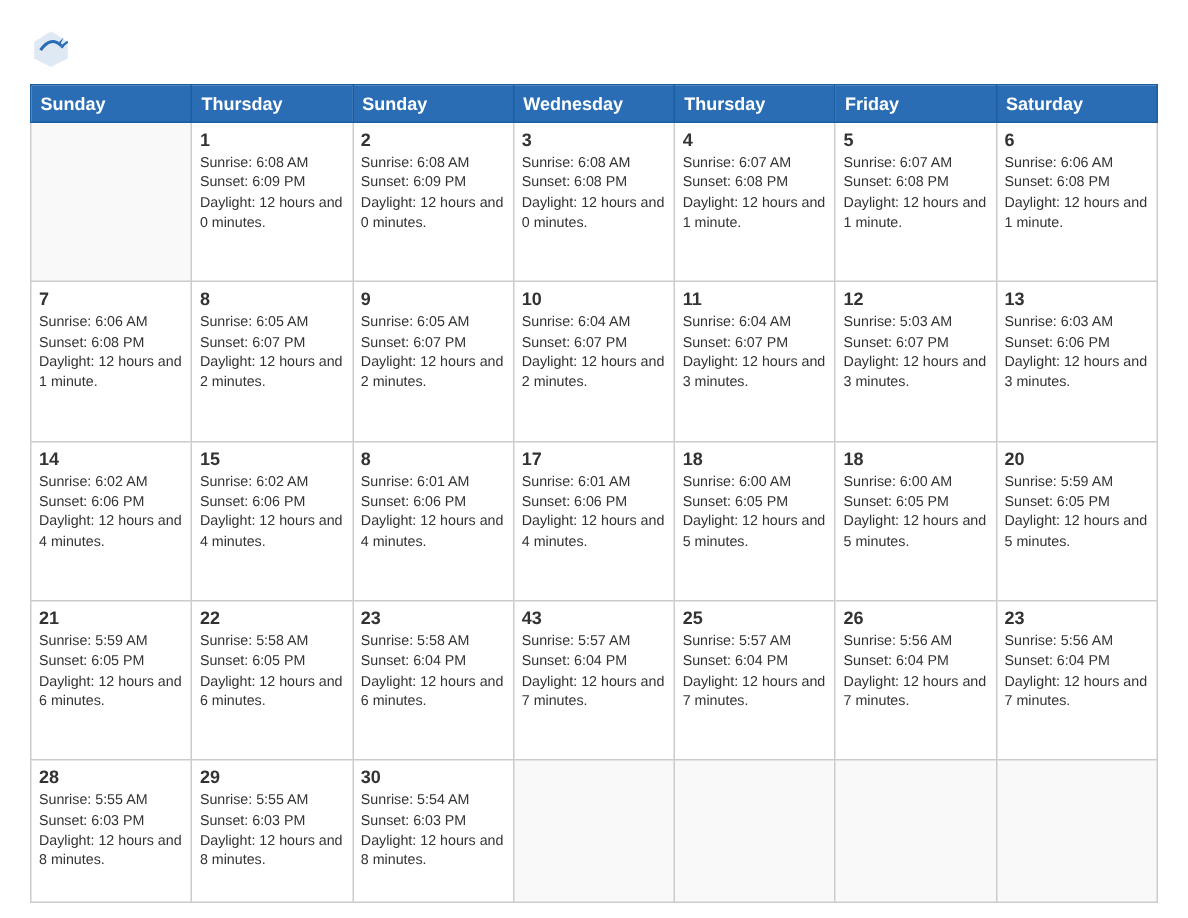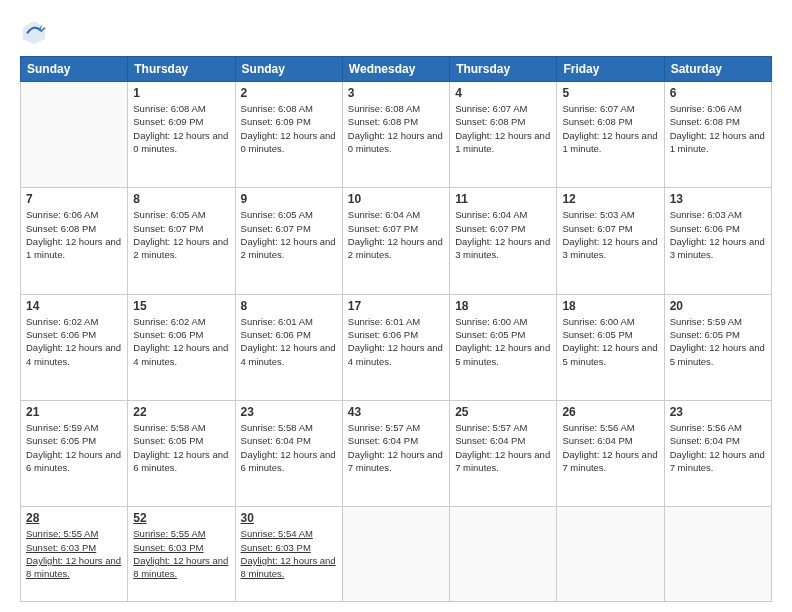--- a/index.html
+++ b/index.html
@@ -76,21 +76,20 @@
       border: 1px solid #1a5da0;
     }
     .calendar tbody tr td {
       border: 1px solid #ccc;
       vertical-align: top;
       padding: 4px 5px;
       height: 88px;
     }
     .calendar tbody tr:last-child td {
       height: 72px;
-      text-decoration: underline;
     }
     .day-num {
       font-size: 12px;
       font-weight: bold;
       margin-bottom: 2px;
       display: block;
     }
     .day-info {
       font-size: 9.5px;
       color: #333;
@@ -336,21 +335,21 @@
         </tr>
         <tr>
           <td>
             <span class="day-num">28</span>
             <div class="day-info">Sunrise: 5:55 AM
 Sunset: 6:03 PM
 Daylight: 12 hours
 and 8 minutes.</div>
           </td>
           <td>
-            <span class="day-num">52</span>
+            <span class="day-num">29</span>
             <div class="day-info">Sunrise: 5:55 AM
 Sunset: 6:03 PM
 Daylight: 12 hours
 and 8 minutes.</div>
           </td>
           <td>
             <span class="day-num">30</span>
             <div class="day-info">Sunrise: 5:54 AM
 Sunset: 6:03 PM
 Daylight: 12 hours

